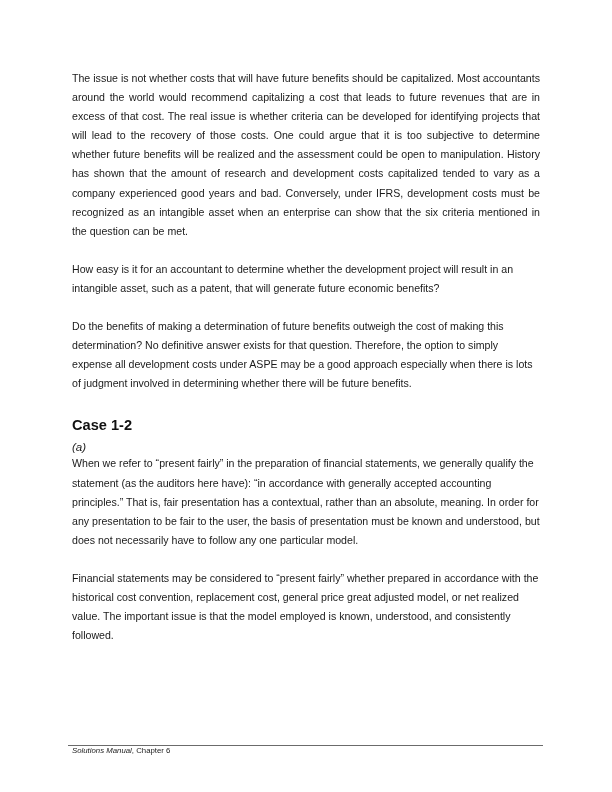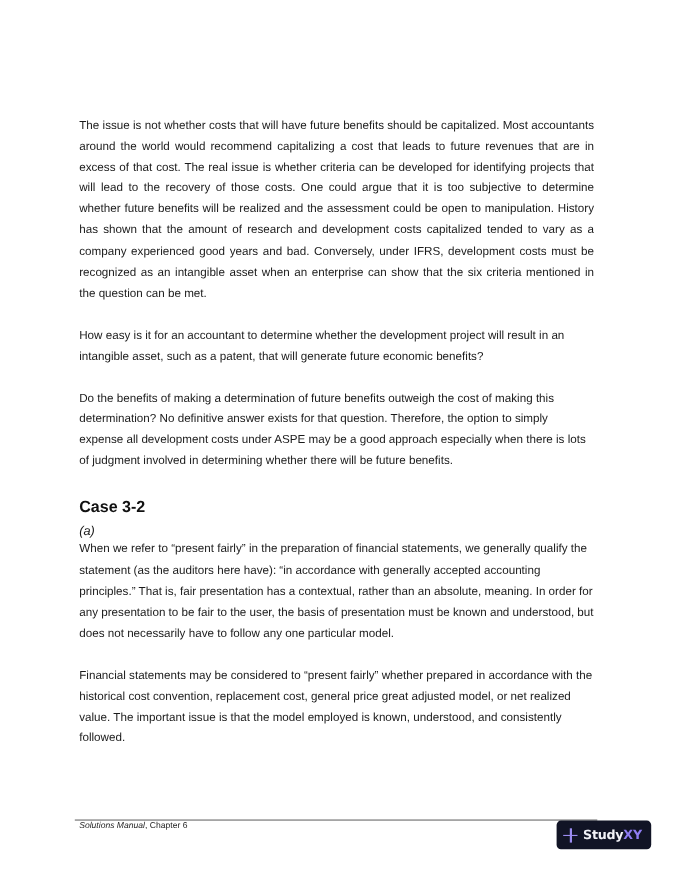--- a/index.html
+++ b/index.html
@@ -28,21 +28,20 @@
       width: 468px;
     }
     .para {
       font-size: 10.6px;
       line-height: 19.1px;
       margin: 0;
     }
     .para.justify {
       text-align: justify;
       text-align-last: left;
-      margin-top: 36px;
     }
     .gap { height: 19px; }
     .heading {
       font-size: 14.6px;
       font-weight: bold;
       margin: 0;
       line-height: 20px;
       color: #111;
     }
     .question {
@@ -118,32 +117,28 @@
 <body>
 
 <div class="page">
   <div class="content">
     <p class="para justify">The issue is not whether costs that will have future benefits should be capitalized.  Most accountants around the world would recommend capitalizing a cost that leads to future revenues that are in excess of that cost.  The real issue is whether criteria can be developed for identifying projects that will lead to the recovery of those costs.  One could argue that it is too subjective to determine whether future benefits will be realized and the assessment could be open to manipulation.  History has shown that the amount of research and development costs capitalized tended to vary as a company experienced good years and bad.  Conversely, under IFRS, development costs must be recognized as an intangible asset when an enterprise can show that the six criteria mentioned in the question can be met.</p>
     <div class="gap"></div>
     <p class="para">How easy is it for an accountant to determine whether the development project will result in an intangible asset, such as a patent, that will generate future economic benefits?</p>
     <div class="gap"></div>
     <p class="para">Do the benefits of making a determination of future benefits outweigh the cost of making this determination?  No definitive answer exists for that question.  Therefore, the option to simply expense all development costs under ASPE may be a good approach especially when there is lots of judgment involved in determining whether there will be future benefits.</p>
     <div style="height:22px"></div>
-    <h2 class="heading">Case 3-2</h2>
+    <h2 class="heading">Case 1-2</h2>
     <div class="question">
       <span class="qlabel">(a)</span>
     </div>
     <div style="height:18px"></div>
     <p class="para">When we refer to “present fairly” in the preparation of financial statements, we generally qualify the statement (as the auditors here have): “in accordance with generally accepted accounting principles.” That is, fair presentation has a contextual, rather than an absolute, meaning. In order for any presentation to be fair to the user, the basis of presentation must be known and understood, but does not necessarily have to follow any one particular model.</p>
     <div class="gap"></div>
     <p class="para">Financial statements may be considered to “present fairly” whether prepared in accordance with the historical cost convention, replacement cost, general price great adjusted model, or net realized value. The important issue is that the model employed is known, understood, and consistently followed.</p>
   </div>
 
   <div class="footer-rule"></div>
   <div class="footer-text">
     <span class="ital">Solutions Manual</span><span>, Chapter 6</span>
   </div>
 
-  <div class="badge">
-    <span class="plus"></span>
-    <span class="brand"><span>Study</span><span class="accent">XY</span></span>
-  </div>
 </div>
 
 </body></html>

